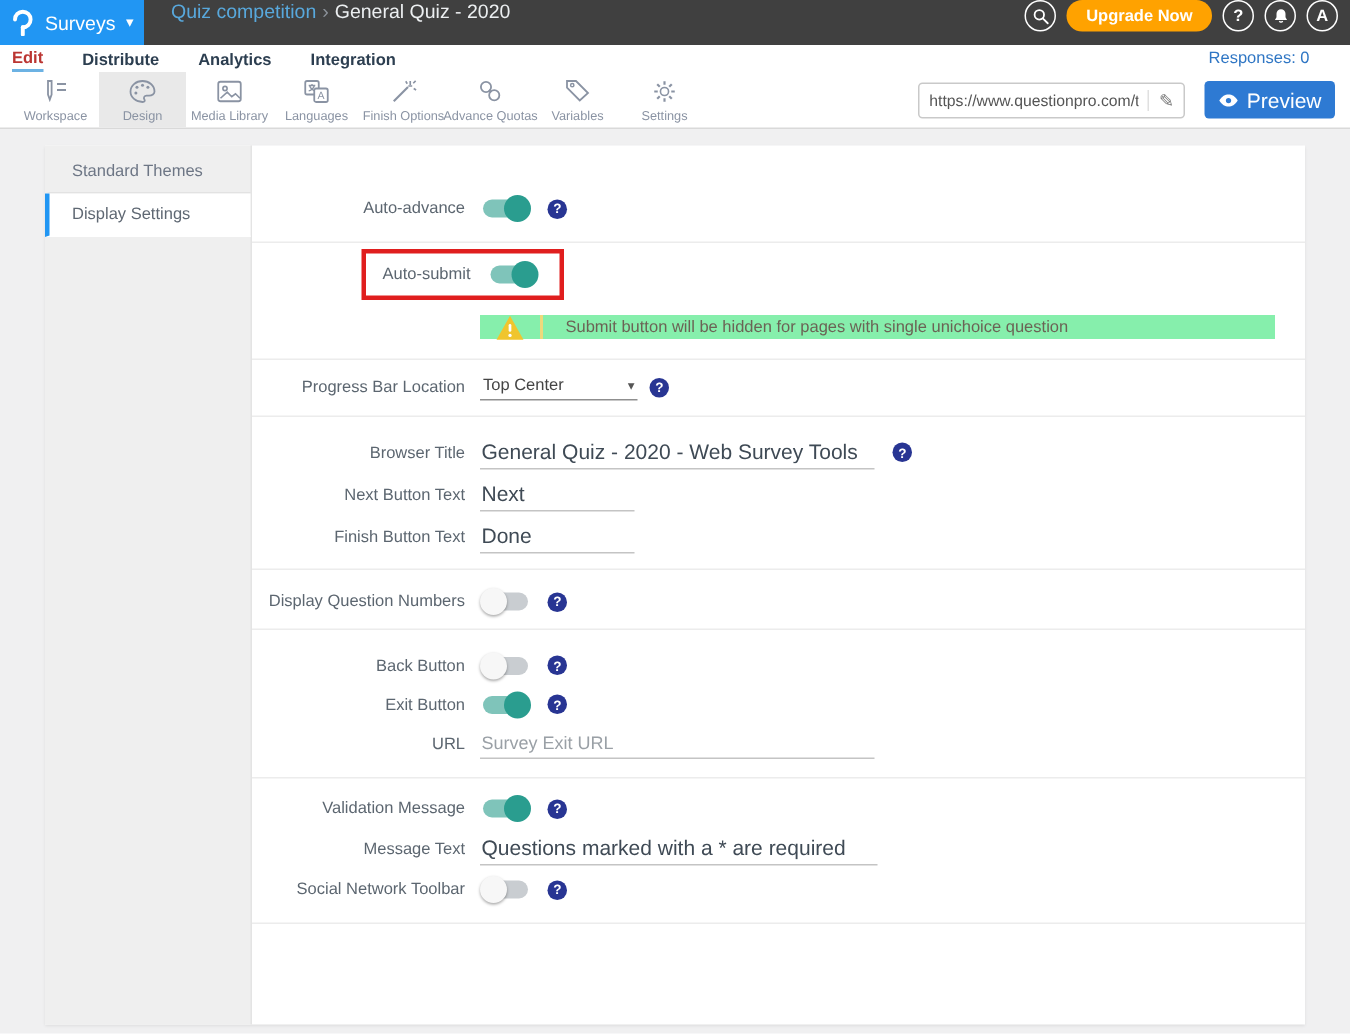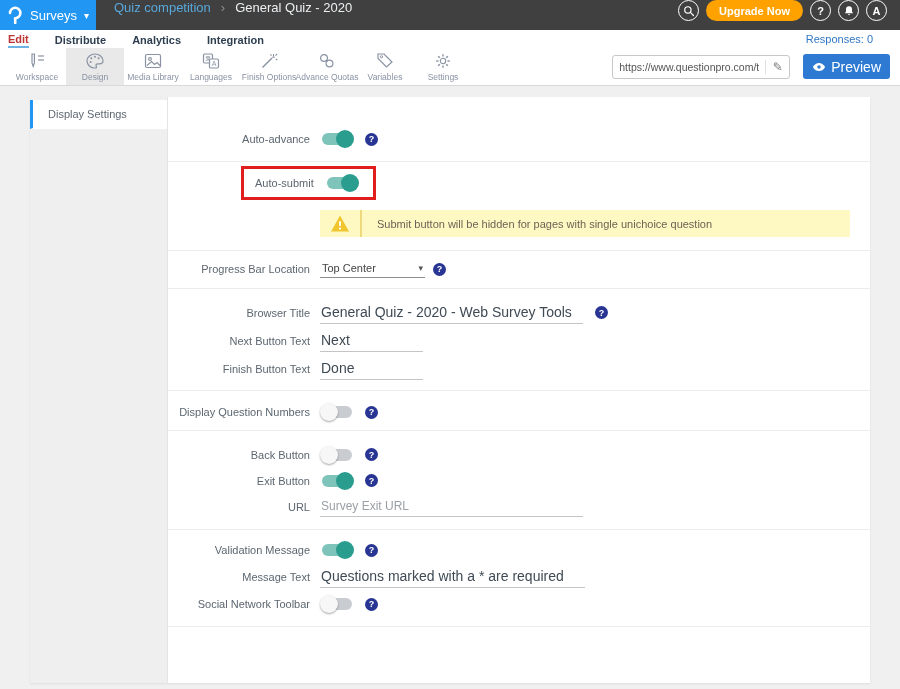--- a/index.html
+++ b/index.html
@@ -5,25 +5,25 @@
   * { margin:0; padding:0; box-sizing:border-box; }
   html,body { width:900px; height:689px; overflow:hidden; }
   body { font-family:"Liberation Sans", sans-serif; background:#f0f0f1; font-size:11px; color:#4a5560; }
 
   
   .topbar { height:30px; background:#404040; display:flex; align-items:flex-start; }
   .brand { width:96px; height:30px; background:#2196f3; display:flex; align-items:center; justify-content:center; gap:7px; cursor:pointer; }
   .brand .logo { display:flex; }
   .brand .product { color:#fff; font-size:13px; }
   .brand .caret { color:#fff; font-size:10px; }
-  .breadcrumb { display:flex; align-items:center; gap:10px; margin-left:18px; font-size:13px; }
+  .breadcrumb { display:flex; align-items:center; gap:4px; margin-left:18px; font-size:13px; }
   .bc-folder { color:#58a8dc; cursor:pointer; }
   .bc-sep { color:#8b9199; font-size:13px; }
   .bc-survey { color:#eceff1; }
-  .topbar-right { margin-left:auto; display:flex; align-items:center; gap:7px; padding-right:13px; }
+  .topbar-right { margin-left:auto; display:flex; align-items:center; gap:7px; padding-right:8px; }
   .circle-btn { width:21px; height:21px; border:1.5px solid #fff; border-radius:50%; display:flex; align-items:center; justify-content:center; color:#fff; font-size:11px; font-weight:bold; cursor:pointer; background:transparent; }
   .upgrade-btn { height:21px; background:#ffa200; border:none; border-radius:11px; color:#fff; font-weight:bold; font-size:11px; padding:0 13px; cursor:pointer; font-family:"Liberation Sans",sans-serif; }
 
   
   .nav { height:18px; background:#fff; display:flex; align-items:center; padding-left:8px; position:relative; }
   .nav-tab { font-size:11px; font-weight:bold; color:#2c3e50; margin-right:26px; cursor:pointer; padding:2px 0 1px; }
   .nav-tab.active { color:#bb3532; border-bottom:2px solid #6cb2e3; }
   .responses { position:absolute; right:27px; color:#2f76c4; font-size:11px; }
 
   
@@ -65,21 +65,21 @@
   .u-input { border:none; border-bottom:1px solid #c4c4c4; background:transparent; outline:none; font-size:14px; color:#3f4a55; padding:2px 1px 3px; font-family:"Liberation Sans",sans-serif; }
   .u-input::placeholder { color:#9aa0a6; }
   .dropdown { width:105px; border-bottom:1px solid #8f8f8f; display:flex; align-items:center; justify-content:space-between; padding:2px 2px 3px; cursor:pointer; }
   .dropdown .dd-value { font-size:11px; color:#444; }
   .dropdown .dd-caret { font-size:9px; color:#555; }
 
   
   .sec-auto-advance { padding:32px 0 12px; }
   .sec-auto-submit { padding:4px 0 13px; }
   .redbox { display:inline-flex; align-items:center; gap:11px; border:3px solid #e01e1e; padding:4px 14px 4px 11px; margin-left:73px; }
-  .warning { margin:10px 0 0 152px; width:530px; height:27px; background:#fef9c3; display:flex; align-items:center; }
+  .warning { margin:10px 0 0 152px; width:530px; height:16px; background:#86efac; display:flex; align-items:center; }
   .warn-ic { width:42px; display:flex; align-items:center; justify-content:center; align-self:stretch; border-right:2px solid #eed97c; }
   .warn-text { padding-left:15px; font-size:11px; color:#6b6355; }
   .sec-progress { padding:9px 0 10px; }
   .sec-texts { padding:10px 0 8px; }
   .sec-texts .row { height:27px; }
   .sec-texts .row + .row { margin-top:1px; }
   .sec-qnum { padding:7px 0 4px; }
   .sec-encrypt { padding:10px 0 11px; }
   .sec-nav-btns { padding:11px 0 9px; }
   .sec-nav-btns .row { height:25px; margin-bottom:1px; }
@@ -218,20 +218,21 @@
         <circle cx="8" cy="5" r="2" fill="#2e7ad3"></circle>
       </svg>
       <span>Preview</span>
     </button>
   </div>
 </div>
 
 <div class="card">
 
   <div class="side">
+    <div class="side-item">Standard Themes</div>
     <div class="side-item active">Display Settings</div>
   </div>
 
   <div class="content">
 
     <div class="sec sec-auto-advance">
       <div class="row">
         <span class="lbl">Auto-advance</span>
         <span class="ctl">
           <span class="toggle on">

